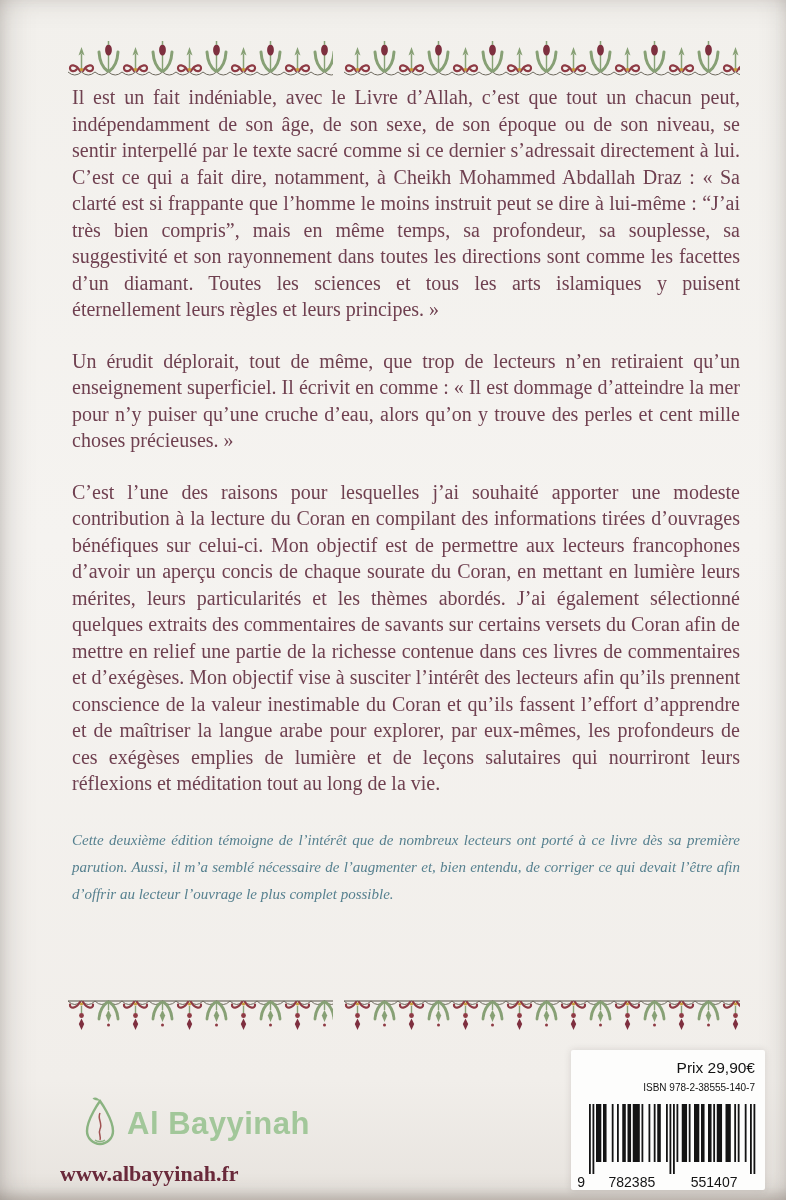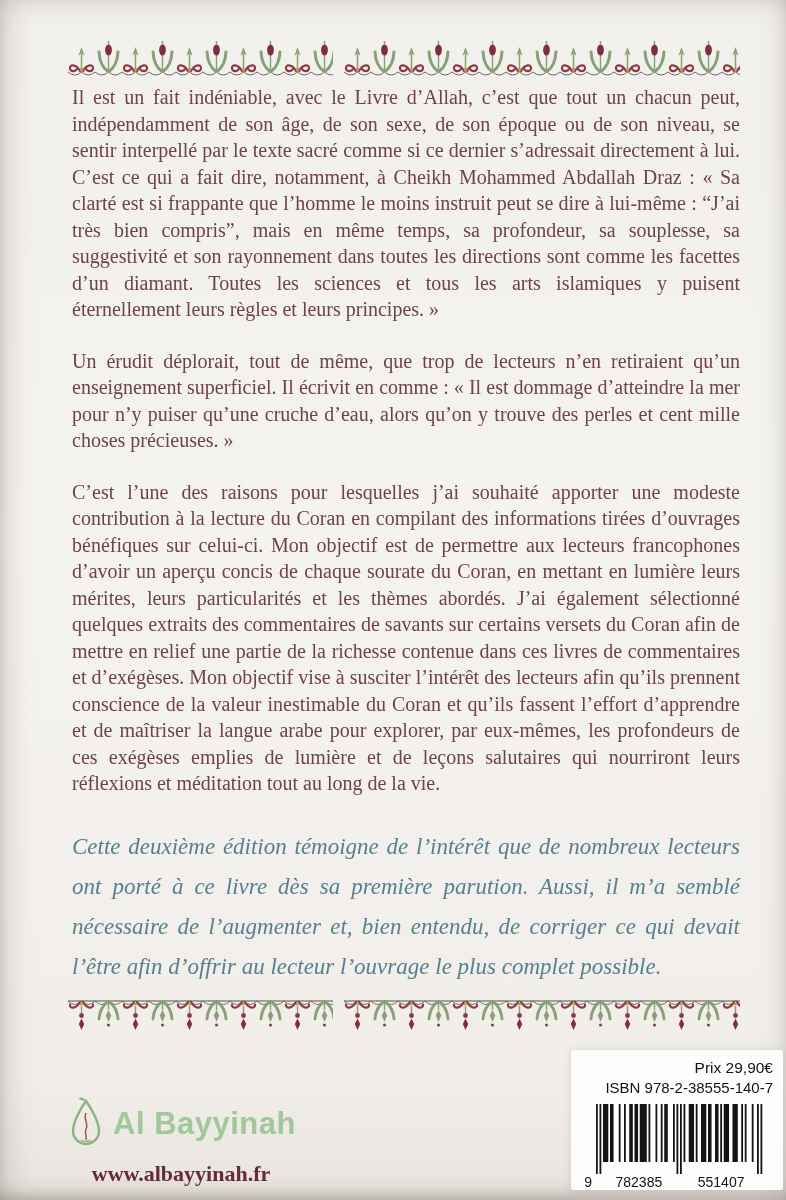--- a/index.html
+++ b/index.html
@@ -22,43 +22,43 @@
   .seg.left{width:265px;margin-right:11px;}
   .seg.right{flex:1;}
   .seg svg{display:inline-block;vertical-align:top;}
   
   .text-block{
     position:absolute;left:72px;width:668px;top:84px;
     font-size:20px;line-height:26.5px;text-align:justify;
   }
   .text-block p{margin:0 0 25px 0;}
   p.edition{
-    color:#56808f;font-style:italic;font-size:23px;line-height:40px;margin-top:30px;
+    color:#56808f;font-style:italic;font-size:15px;line-height:27px;margin-top:30px;
   }
   
-  .publisher{position:absolute;left:46px;top:1094px;width:270px;text-align:center;}
+  .publisher{position:absolute;left:60px;top:1094px;width:270px;text-align:left;}
   .logo-row{display:flex;align-items:center;justify-content:center;gap:7px;}
   .logo-text{
     font-family:"Liberation Sans", sans-serif;
     font-size:31px;font-weight:600;letter-spacing:.5px;color:#a2c79a;
   }
   .website{
     font-family:"Liberation Serif", serif;
     font-weight:bold;font-size:22px;color:#69293a;margin-top:7px;
   }
   
   .barcode-label{
-    position:absolute;left:571px;top:1050px;width:212px;height:140px;
+    position:absolute;left:571px;top:1050px;width:194px;height:140px;
     background:#fdfdfc;border-radius:2px;
     box-shadow:0 0 7px rgba(60,50,45,.15);
     padding:9px 10px 0 6px;box-sizing:border-box;
     font-family:"Liberation Sans", sans-serif;color:#141414;
   }
   .price{text-align:right;font-size:15.5px;line-height:18px;}
-  .isbn{text-align:right;font-size:15px;line-height:18px;margin-top:2px;white-space:nowrap;}
+  .isbn{text-align:right;font-size:10px;line-height:18px;margin-top:2px;white-space:nowrap;}
   .barcode{margin-top:7px;text-align:center;}
 </style>
 </head>
 <body>
 
 <div class="cover">
 
   <div class="orn-border top">
     <div class="seg left"><svg width="27" height="48" viewBox="0 0 27 48">
    <path d="M0,38 Q6.75,44 13.5,38 Q20.25,44 27,38" fill="none" stroke="#6f6a5f" stroke-width="1"></path>

